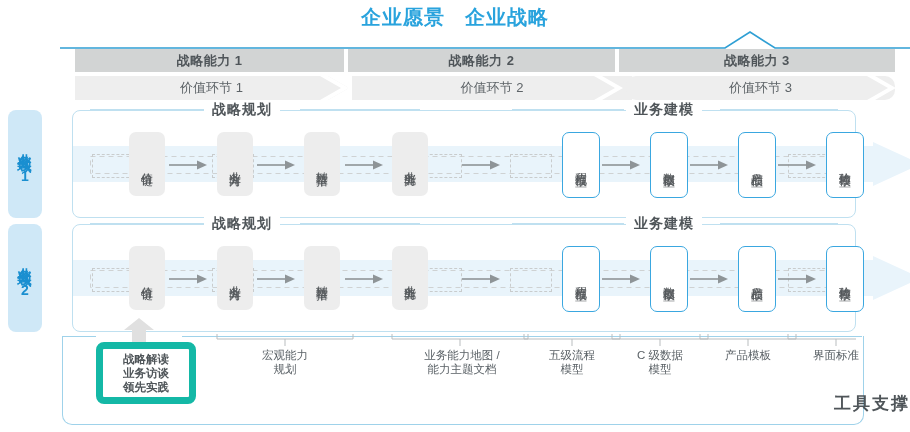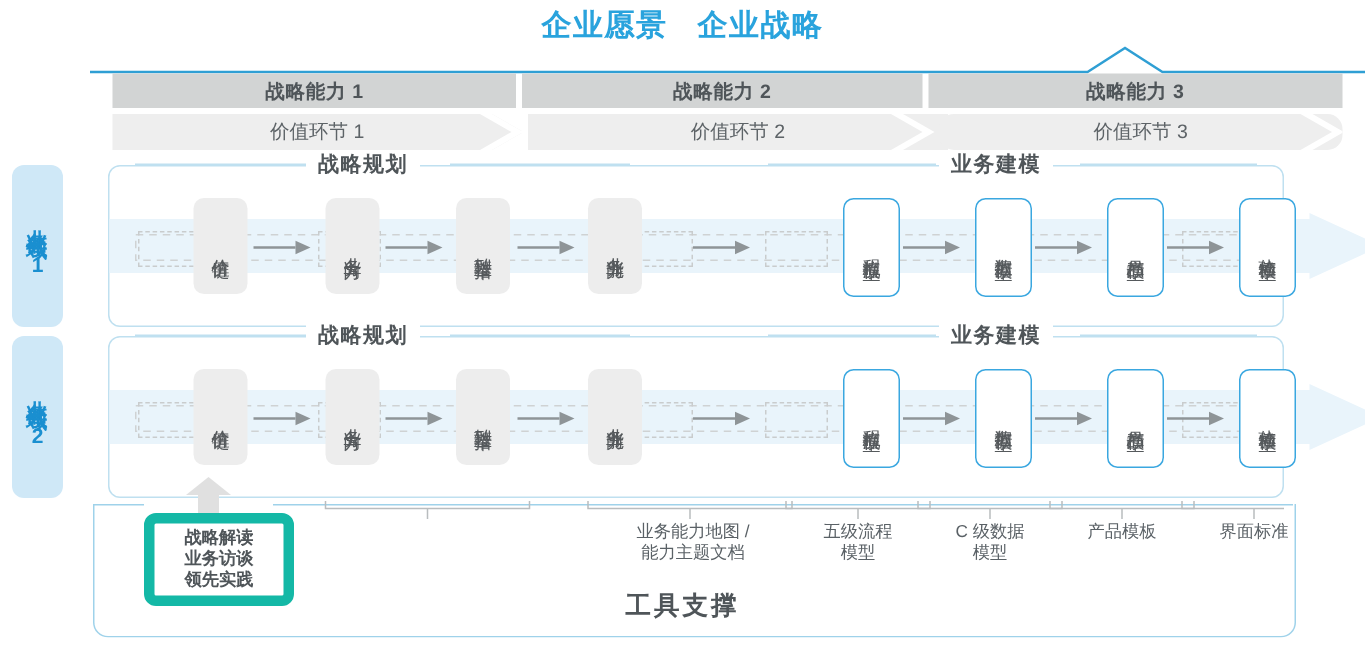--- a/index.html
+++ b/index.html
@@ -101,21 +101,21 @@
     font-size:11.5px;line-height:14px;color:#4f5559;font-weight:bold;z-index:9;
   }
   .up-arrow{position:absolute;left:118px;top:318px;width:42px;height:28px;z-index:8;}
 
   
   .tool-box{
     position:absolute;left:62px;top:336px;width:800px;height:88px;
     border:1px solid #9fd2ea;border-top:none;border-radius:0 0 10px 10px;
   }
   .tool-title{
-    position:absolute;left:0;top:392px;width:910px;text-align:center;
+    position:absolute;left:0;top:392px;width:910px;text-align:right;
     font-size:17px;font-weight:bold;color:#4f5559;letter-spacing:2px;
   }
   .tool-top-left{position:absolute;left:62px;top:336px;width:34px;height:1px;background:#9fd2ea;}
   .tool-top-right{position:absolute;left:182px;top:336px;width:680px;height:1px;background:#9fd2ea;}
 </style>
 </head>
 <body>
 
 <div class="stage">
 
@@ -299,20 +299,24 @@
   <svg class="up-arrow" viewBox="0 0 42 28">
     <path d="M14,28 L14,12 L6,12 L21,0 L36,12 L28,12 L28,28 Z" fill="#e0e0e0"></path>
   </svg>
 
   <div class="callout">
     <div>战略解读</div>
     <div>业务访谈</div>
     <div>领先实践</div>
   </div>
 
+  <div class="lbl" style="left:225px;width:120px;">
+    <div>宏观能力</div>
+    <div>规划</div>
+  </div>
   <div class="lbl" style="left:395px;width:134px;">
     <div>业务能力地图 /</div>
     <div>能力主题文档</div>
   </div>
   <div class="lbl" style="left:512px;width:120px;">
     <div>五级流程</div>
     <div>模型</div>
   </div>
   <div class="lbl" style="left:600px;width:120px;">
     <div>C 级数据</div>

